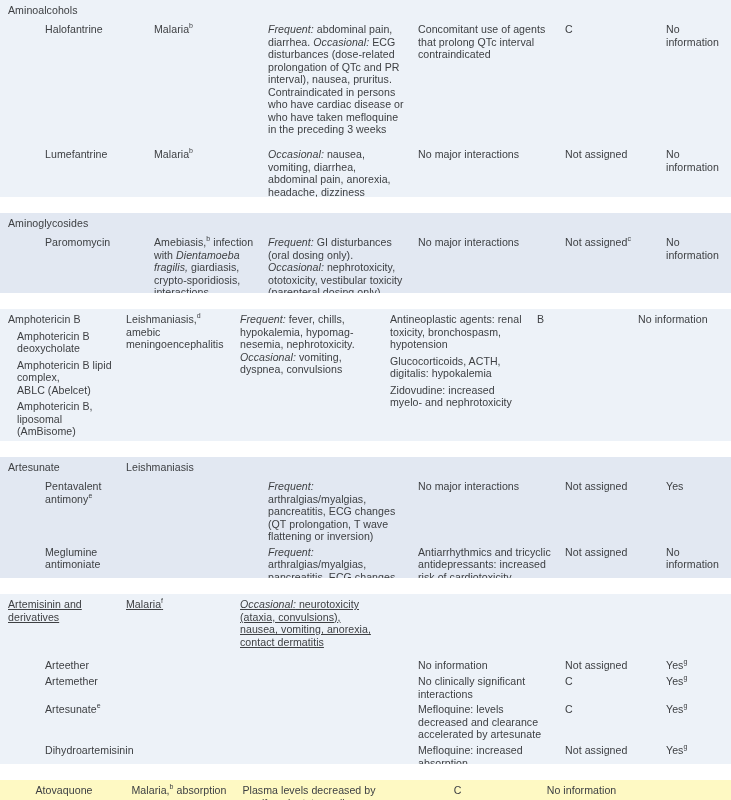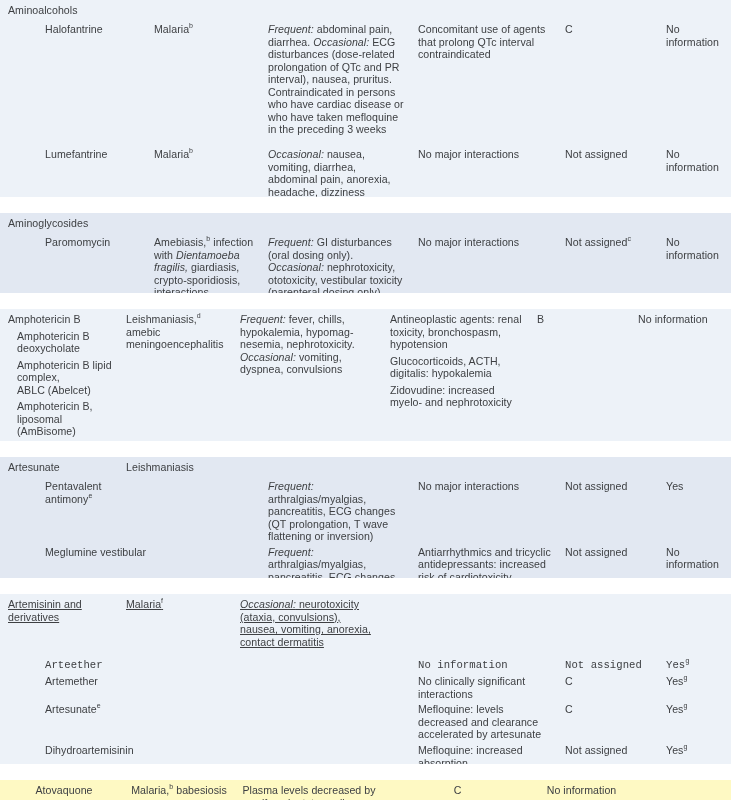--- a/index.html
+++ b/index.html
@@ -172,21 +172,21 @@
           </div>
           <div class="cell pregnancy">
             <p><span>Not assigned</span></p>
           </div>
           <div class="cell breastfeeding">
             <p><span>Yes</span></p>
           </div>
         </div>
         <div class="row">
           <div class="cell drug">
-            <p class="indent"><span>Meglumine vestibular</span></p>
+            <p class="indent"><span>Meglumine antimoniate</span></p>
           </div>
           <div class="cell indication"></div>
           <div class="cell adverse">
             <p><em>Frequent:</em><span> arthralgias/myalgias, pancreatitis, ECG changes (QT prolongation, T wave flattening or inversion)</span></p>
           </div>
           <div class="cell interactions">
             <p><span>Antiarrhythmics and tricyclic antidepressants: increased risk of cardiotoxicity</span></p>
           </div>
           <div class="cell pregnancy">
             <p><span>Not assigned</span></p>
@@ -204,21 +204,21 @@
           <div class="cell indication">
             <p><span>Malaria</span><sup>f</sup></p>
           </div>
           <div class="cell adverse">
             <p><em>Occasional:</em><span> neurotoxicity (ataxia, convulsions), nausea, vomiting, anorexia, contact dermatitis</span></p>
           </div>
           <div class="cell interactions"></div>
           <div class="cell pregnancy"></div>
           <div class="cell breastfeeding"></div>
         </div>
-        <div class="row" style="min-height: 13px; font-family: Liberation Mono, monospace;">
+        <div class="row" style="min-height: 13px;">
           <div class="cell drug">
             <p class="indent"><span>Arteether</span></p>
           </div>
           <div class="cell indication"></div>
           <div class="cell adverse"></div>
           <div class="cell interactions">
             <p><span>No information</span></p>
           </div>
           <div class="cell pregnancy">
             <p><span>Not assigned</span></p>
@@ -275,21 +275,21 @@
             <p><span>Yes</span><sup>g</sup></p>
           </div>
         </div>
       </div>
       <div class="section" style="background: #fef9c3; height: 48px; text-align: center;">
         <div class="row">
           <div class="cell drug">
             <p><span>Atovaquone</span></p>
           </div>
           <div class="cell indication">
-            <p><span>Malaria,</span><sup>b</sup><span> babesiosis</span></p>
+            <p><span>Malaria,</span><sup>b</sup><span> absorption</span></p>
           </div>
           <div class="cell interactions">
             <p><span>Plasma levels decreased by rifampin, tetracycline; bioavailability decreased by metoclopramide</span></p>
           </div>
           <div class="cell pregnancy">
             <p><span>C</span></p>
           </div>
           <div class="cell breastfeeding">
             <p><span>No information</span></p>
           </div>

